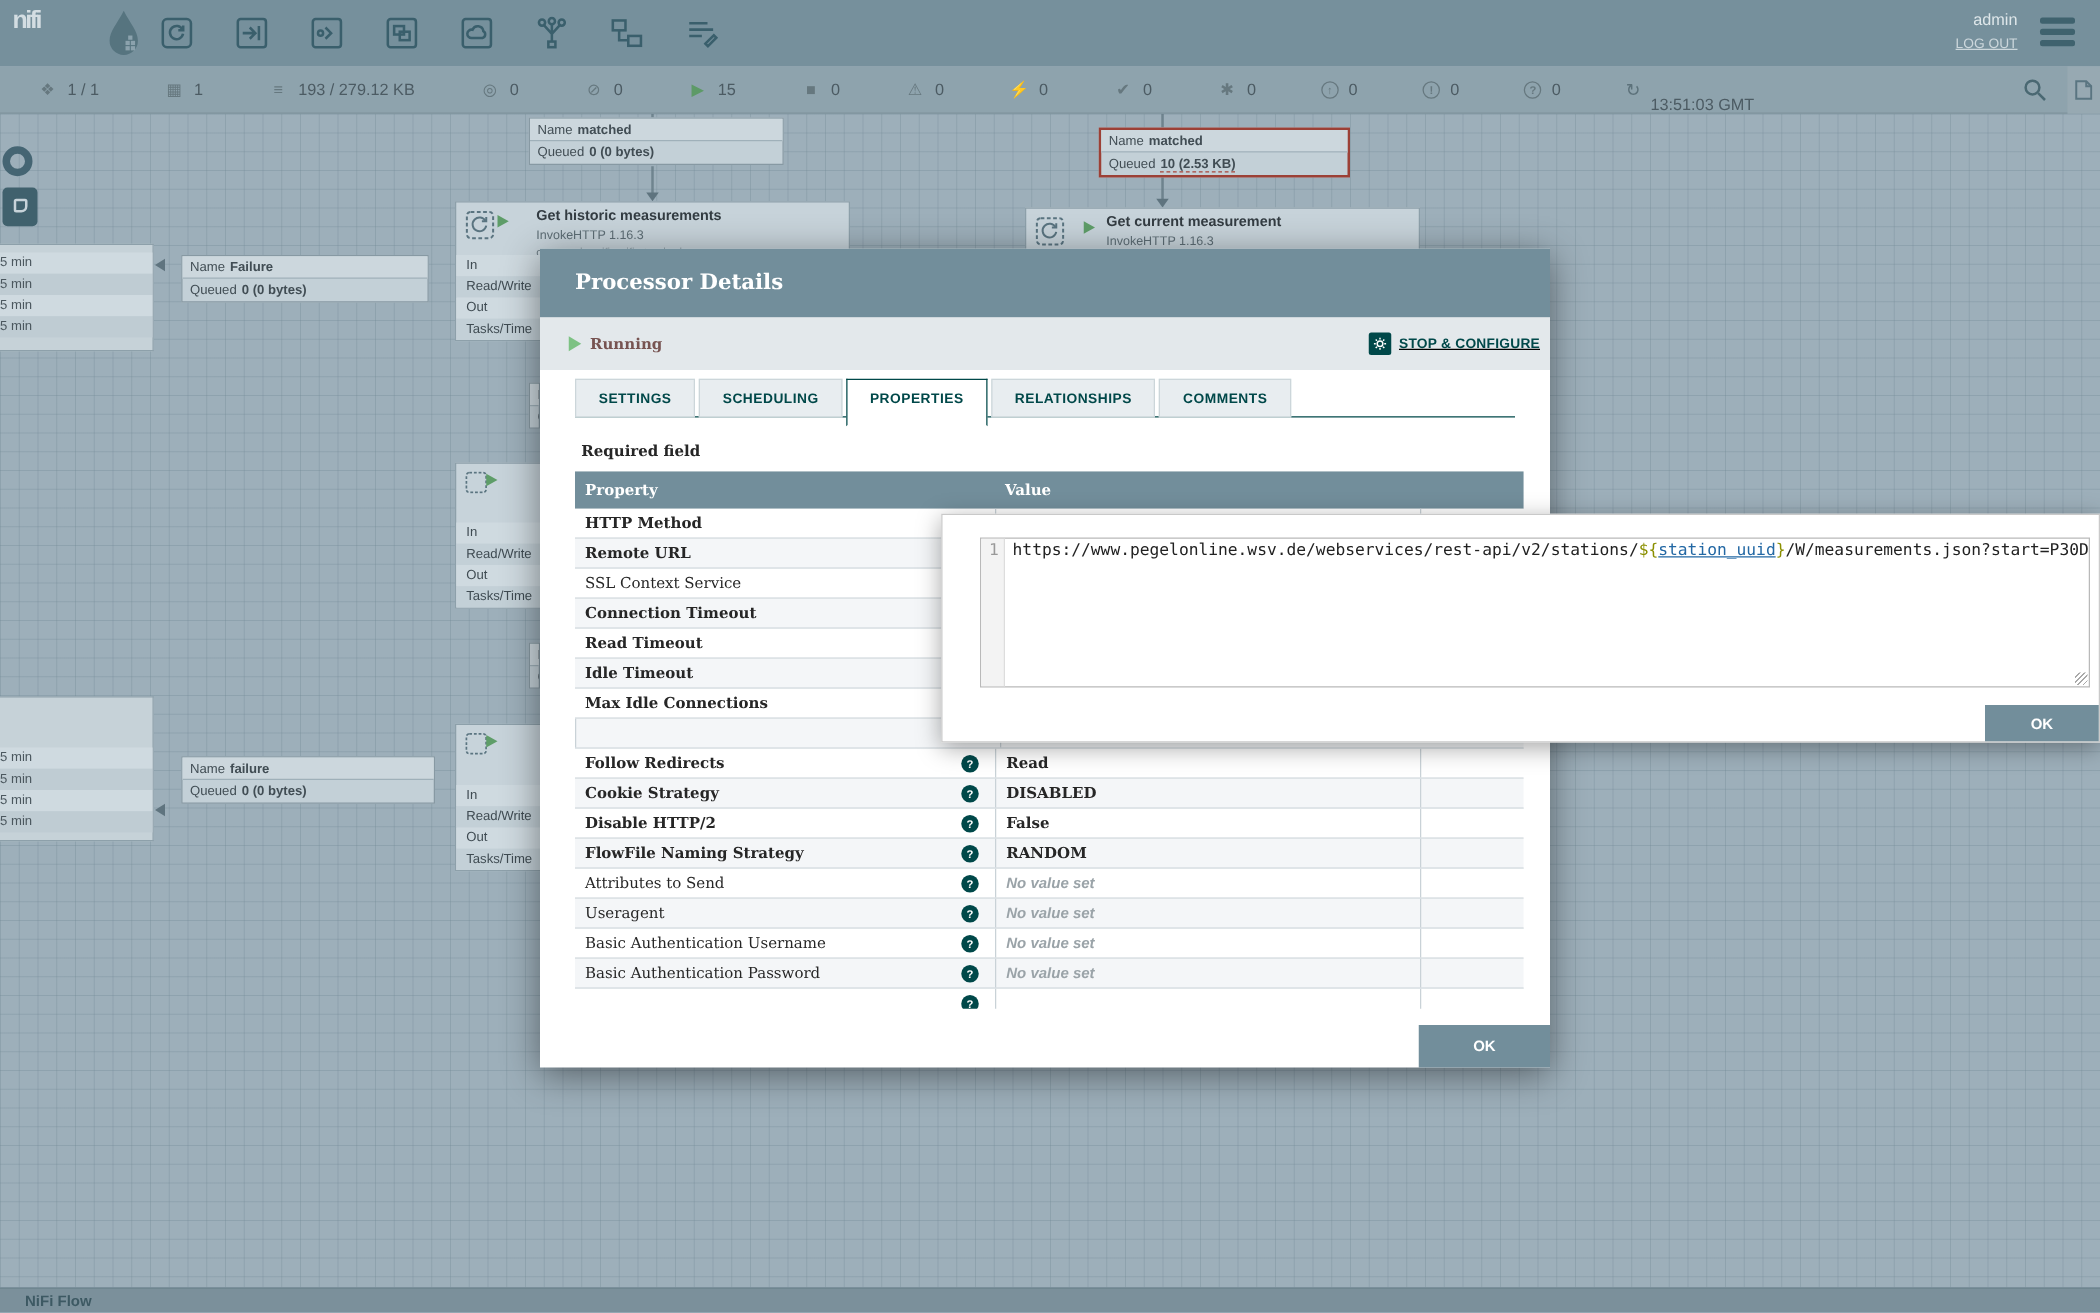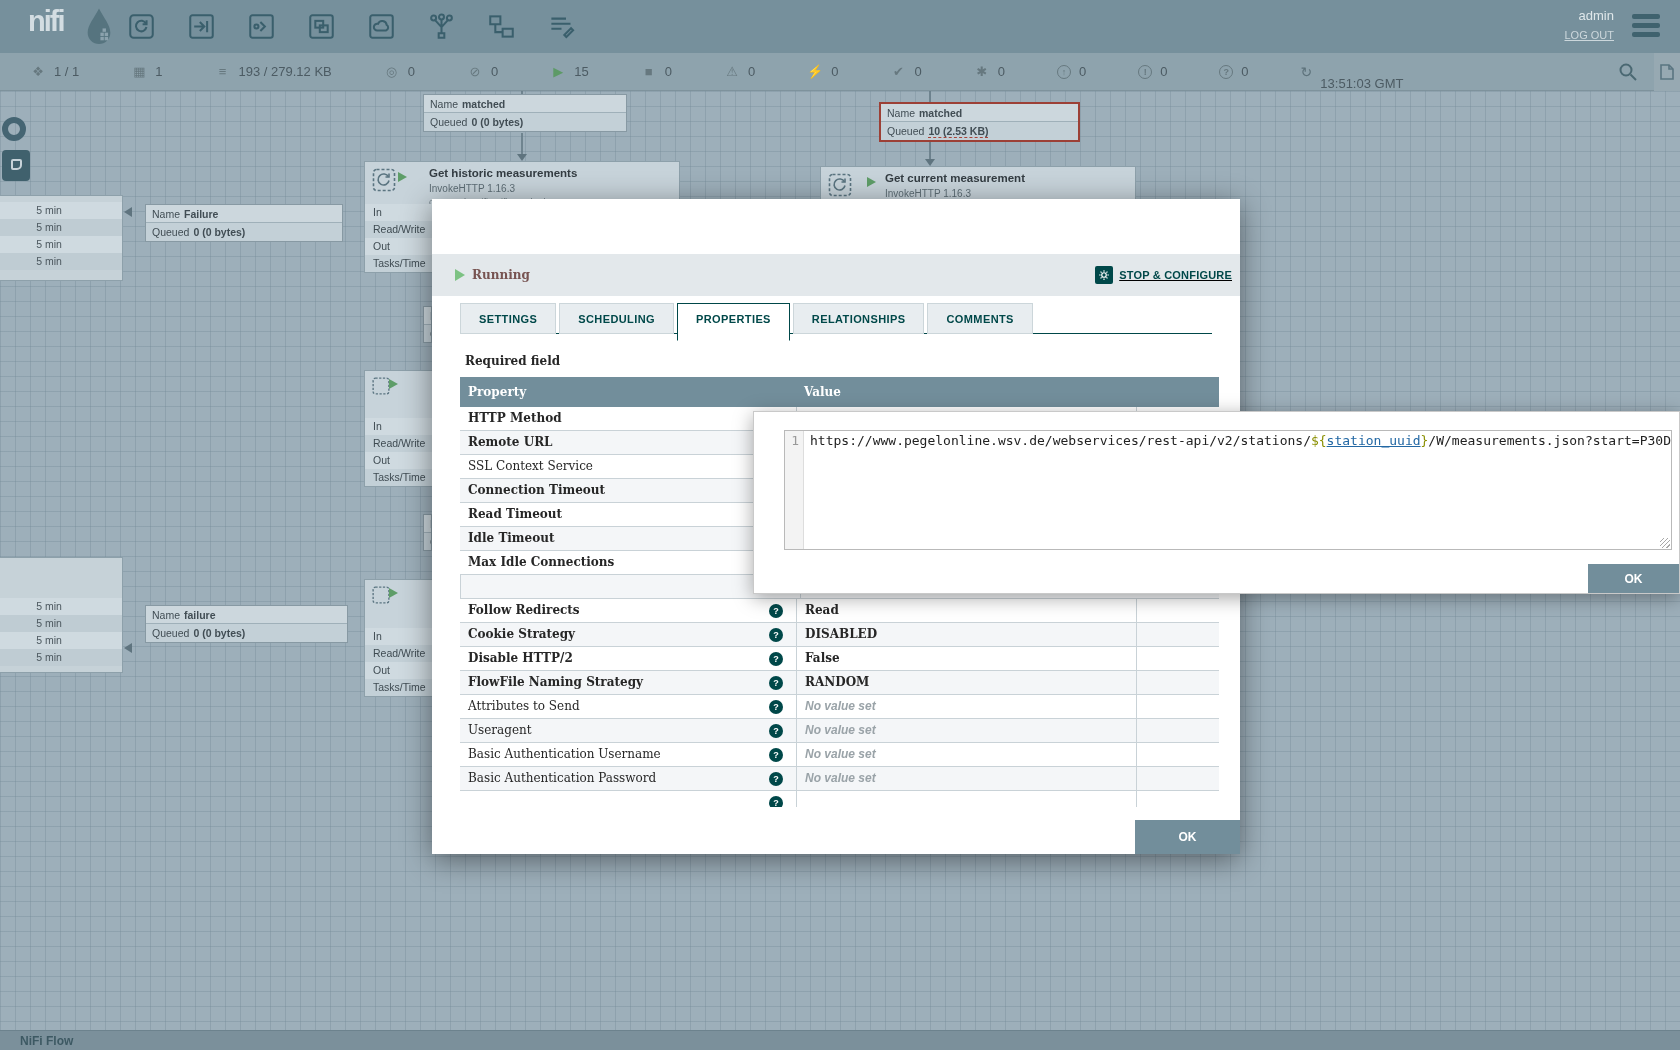--- a/index.html
+++ b/index.html
@@ -43,35 +43,35 @@
                   border-left:9px solid #5e9d68; border-top:5px solid transparent; border-bottom:5px solid transparent; }
   .p-current .pplay { left:46px; }
   .proc .pstats { position:absolute; left:0; right:0; bottom:0; }
   .proc .srow { height:17px; line-height:17px; font-size:10.5px; color:#3f4b52; padding-left:8px; background:#cfdae0; }
   .proc .srow:nth-child(even) { background:#c3d0d7; }
   .p-mid .pplay, .p-bottom .pplay { left:24px; top:8px; }
 
   .statbox { position:absolute; left:0; width:123px; background:#c6d2d8; border:1px solid #8da0aa; border-left:none; }
   .sb-1 { top:104px; height:86px; padding-top:6px; }
   .sb-2 { top:466px; height:116px; padding-top:40px; }
-  .statbox .trow { height:17px; line-height:17px; font-size:10.5px; color:#4b575e; text-align:center; padding-right:24px; background:#cfdae0; }
+  .statbox .trow { height:17px; line-height:17px; font-size:10.5px; color:#4b575e; text-align:left; padding-right:24px; background:#cfdae0; }
   .statbox .trow:nth-child(even) { background:#bfccd3; }
 
   .edge-icon { position:absolute; z-index:2; }
   .ei-circle { left:2px; top:26px; width:24px; height:24px; border-radius:50%; border:6px solid #456573; }
   .ei-tag { left:2px; top:59px; width:28px; height:31px; background:#40616d; border-radius:4px; }
   .ei-tag span { display:block; margin:9px auto; width:11px; height:11px; border:2px solid #c7d3d9; border-radius:2px 2px 5px 2px; }
 
   .vline { position:absolute; width:2px; background:#64798454; background:#647984; opacity:.8; }
   .arrow-down { position:absolute; width:0; height:0; border-left:5px solid transparent; border-right:5px solid transparent; border-top:7px solid #5f747f; }
   .arrow-left { position:absolute; width:0; height:0; border-top:5px solid transparent; border-bottom:5px solid transparent; border-right:8px solid #5f747f; }
 
   
   #top-header { position:absolute; left:0; top:0; right:0; height:53px; background:#76909c; z-index:3; }
-  .logo-text { position:absolute; left:28px; top:5px; font-size:29px; font-weight:bold; letter-spacing:-2px; color:#d3dde2; }
+  .logo-text { position:absolute; left:10px; top:5px; font-size:20px; font-weight:bold; letter-spacing:-2px; color:#d3dde2; }
   .logo-drop { position:absolute; left:82px; top:7px; }
   #toolbar { position:absolute; left:128px; top:13px; display:flex; gap:33px; }
   .tool { width:27px; height:27px; cursor:pointer; }
   .tool svg { stroke:#3a5f6c; fill:none; stroke-width:1.8; }
   .user-name { position:absolute; right:66px; top:8px; font-size:13px; color:#dfe7ea; text-align:right; }
   .logout { position:absolute; right:66px; top:29px; font-size:11px; color:#ccd7dc; text-decoration:underline; cursor:pointer; }
   .hamburger { position:absolute; right:20px; top:14px; cursor:pointer; }
   .hamburger div { width:28px; height:5px; background:#3f626e; border-radius:2px; margin-bottom:4px; }
 
   
@@ -413,20 +413,23 @@
           <path d="M9 1v4h4"></path>
       </svg>
     </div>
   </div>
 
   <div id="footer">
     <span class="breadcrumb">NiFi Flow</span>
   </div>
 
   <div id="dialog">
+    <div class="dlg-header">
+      <div class="dlg-title">Processor Details</div>
+    </div>
     <div class="dlg-status">
       <span class="run-play"></span>
       <span class="run-text">Running</span>
       <span class="stopcfg">
         <span class="gear-box">
           <svg width="12" height="12" viewBox="0 0 16 16" stroke="#fff" stroke-width="1.6" fill="none">
             <circle cx="8" cy="8" r="3"></circle>
             <path d="M8 1.5v2M8 12.5v2M1.5 8h2M12.5 8h2M3.4 3.4l1.4 1.4M11.2 11.2l1.4 1.4M12.6 3.4l-1.4 1.4M4.8 11.2l-1.4 1.4"></path>
           </svg>
         </span>

